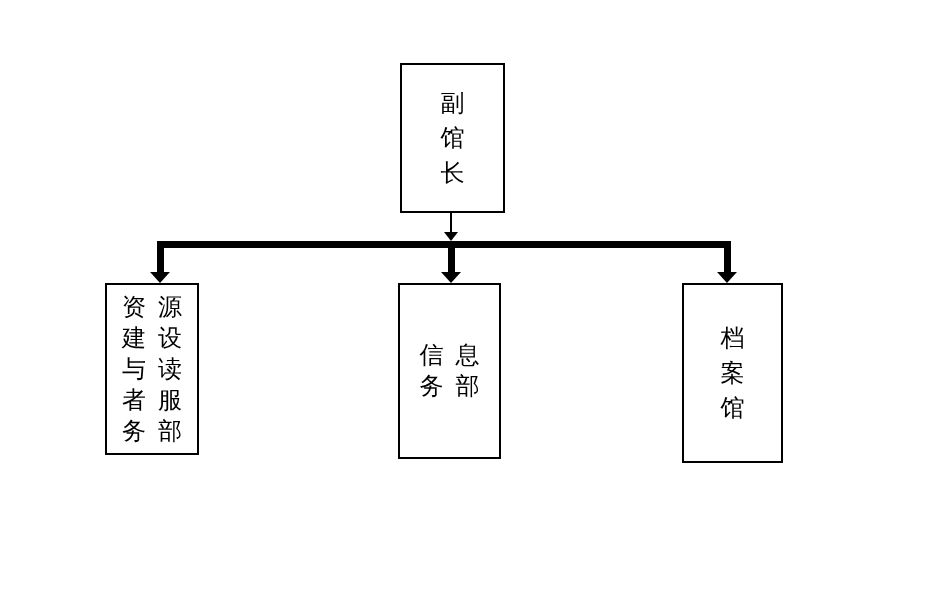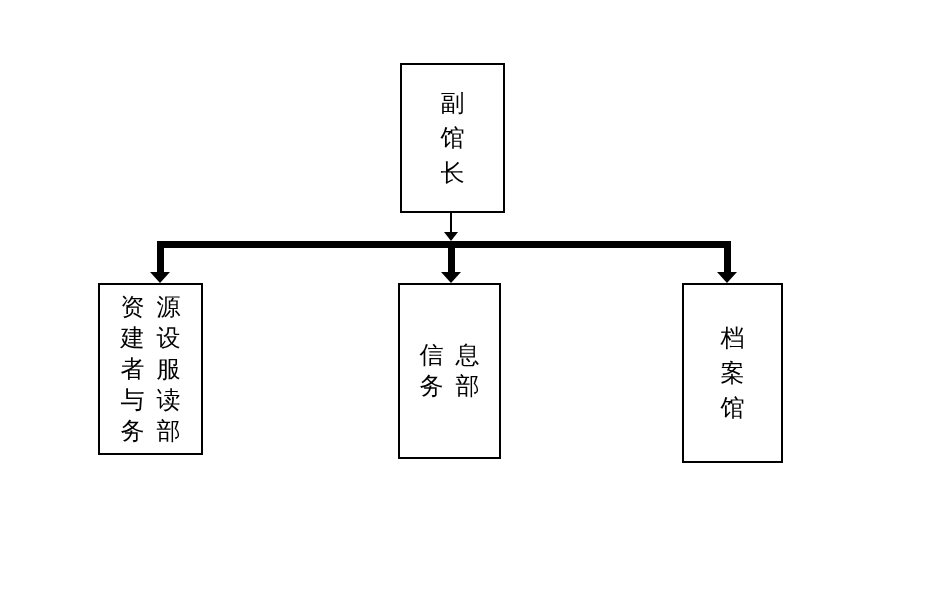--- a/index.html
+++ b/index.html
@@ -80,25 +80,25 @@
 
   <div class="conn" style="left:157px; top:241px; width:7px; height:31px;"></div>
   <div class="arrow-down arrow-big" style="left:150px; top:272px;"></div>
 
   <div class="conn" style="left:448px; top:241px; width:7px; height:31px;"></div>
   <div class="arrow-down arrow-big" style="left:441px; top:272px;"></div>
 
   <div class="conn" style="left:724px; top:241px; width:7px; height:31px;"></div>
   <div class="arrow-down arrow-big" style="left:717px; top:272px;"></div>
 
-  <div class="node dept" style="left:98px; top:283px; width:105px; height:172px;">
+  <div class="node dept" style="left:105px; top:283px; width:94px; height:172px;">
     <div class="line">资源</div>
     <div class="line">建设</div>
+    <div class="line">与读</div>
     <div class="line">者服</div>
-    <div class="line">与读</div>
     <div class="line">务部</div>
   </div>
 
   <div class="node dept" style="left:398px; top:283px; width:103px; height:176px;font-family:Liberation Serif, serif;">
     <div class="line">信息</div>
     <div class="line">务部</div>
   </div>
 
   <div class="node single" style="left:682px; top:283px; width:101px; height:180px;">
     <div class="line">档</div>

